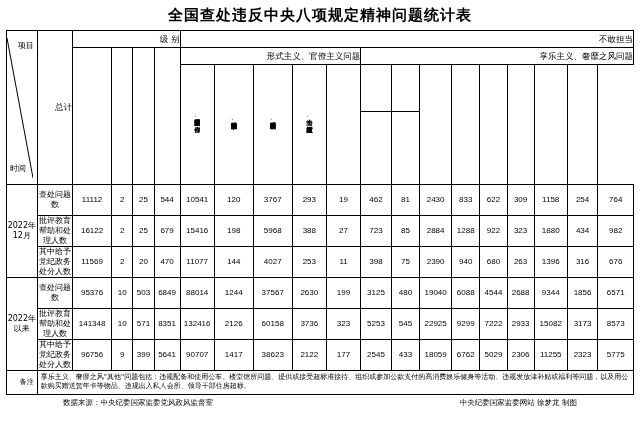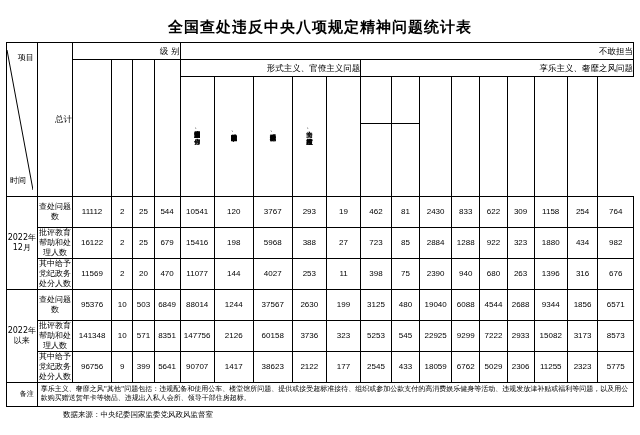--- a/index.html
+++ b/index.html
@@ -9,21 +9,21 @@
     font-family:"Liberation Sans","DejaVu Sans",sans-serif;
     color:#000;
     overflow:hidden;
   }
   .page{width:640px;height:435px;position:relative;box-sizing:border-box;padding:0;}
   .title{
     text-align:center;
     font-weight:bold;
     font-size:15px;
     letter-spacing:1px;
-    padding:18px 0 5px 0;
+    padding:6px 0 5px 0;
     font-family:"DejaVu Sans",sans-serif;
   }
   table{
     border-collapse:collapse;
     width:628px;
     margin:0 auto;
     table-layout:fixed;
   }
   td,th{
     border:1px solid #000;
@@ -230,21 +230,21 @@
           <td class="num">9344</td>
           <td class="num">1856</td>
           <td class="num">6571</td>
         </tr>
         <tr class="datarow">
           <td class="rowlabel">批评教育帮助和处理人数</td>
           <td class="num">141348</td>
           <td class="num">10</td>
           <td class="num">571</td>
           <td class="num">8351</td>
-          <td class="num">147756</td>
+          <td class="num">132416</td>
           <td class="num">2126</td>
           <td class="num">60158</td>
           <td class="num">3736</td>
           <td class="num">323</td>
           <td class="num">5253</td>
           <td class="num">545</td>
           <td class="num">22925</td>
           <td class="num">9299</td>
           <td class="num">7222</td>
           <td class="num">2933</td>
@@ -278,15 +278,16 @@
     <tbody>
         <tr class="note">
       <td class="lbl">备注</td>
       <td colspan="19">享乐主义、奢靡之风"其他"问题包括：违规配备和使用公车、楼堂馆所问题、提供或接受超标准接待、组织或参加公款支付的高消费娱乐健身等活动、违规发放津补贴或福利等问题，以及用公款购买赠送贺年卡等物品、违规出入私人会所、领导干部住房超标。</td>
     </tr>
   </tbody>
     </table>
 
   <div class="src">
     <div>数据来源：中央纪委国家监委党风政风监督室</div>
+    <div>中央纪委国家监委网站 徐梦龙 制图</div>
   </div>
 
 </div>
 
 </body></html>

